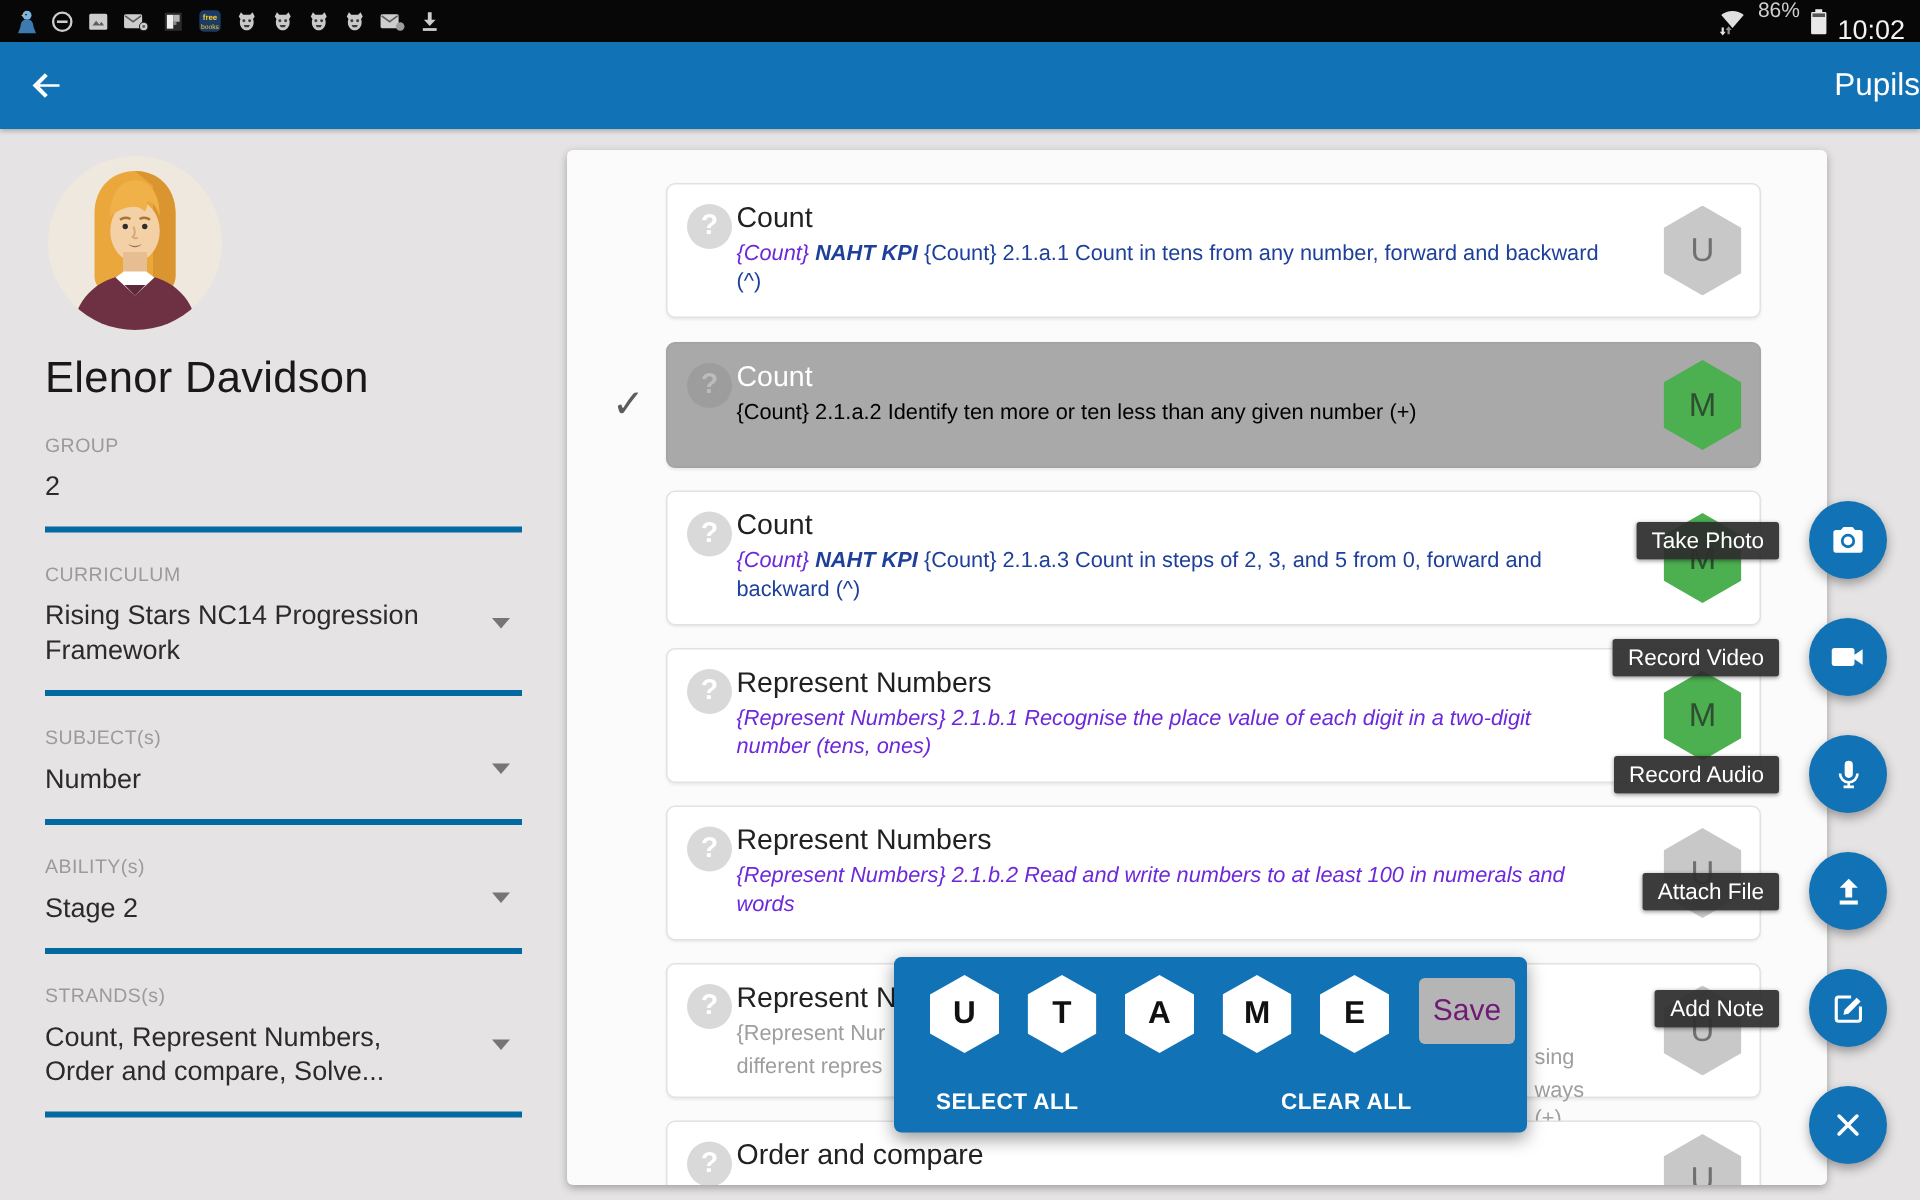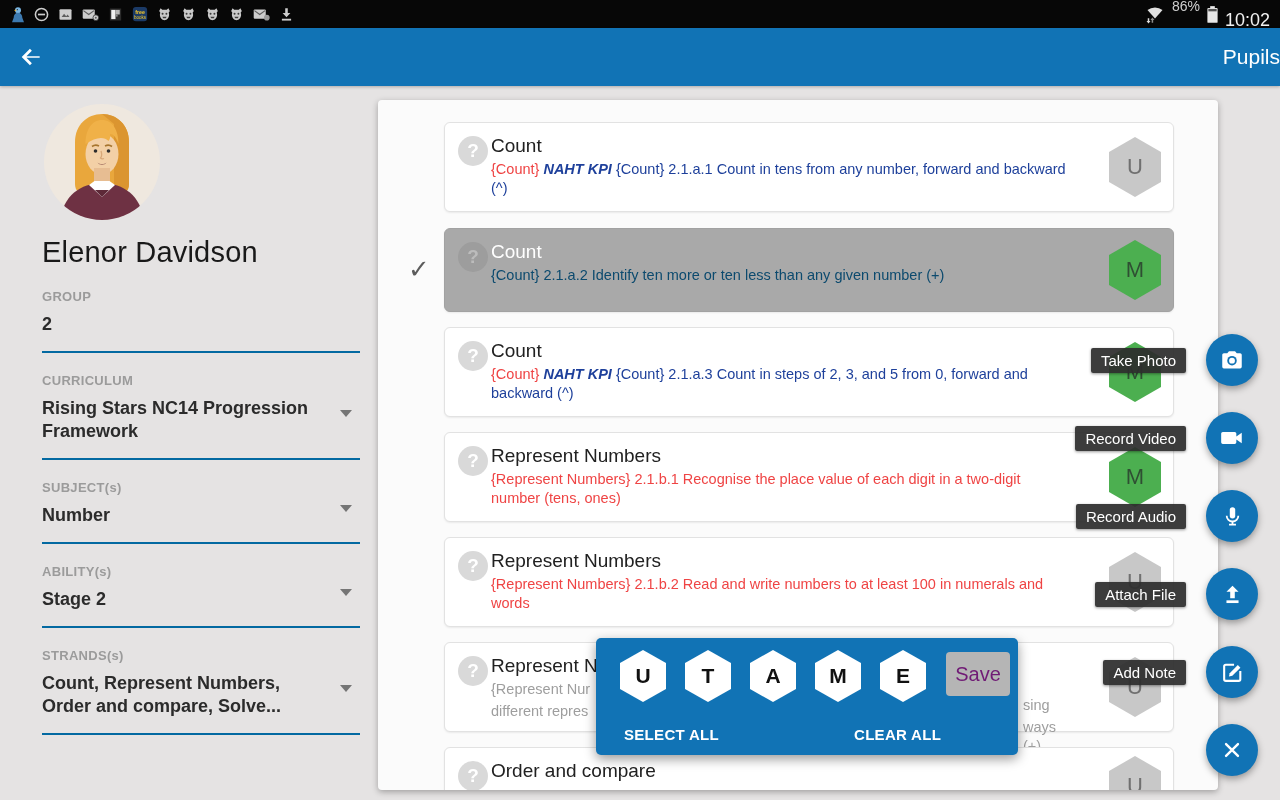--- a/index.html
+++ b/index.html
@@ -17,45 +17,45 @@
   .sb-time { font-size:18px; color:#f2f2f2;margin-top:12px; }
 
   
   .app-bar { position:absolute; top:28px; left:0; right:0; height:58px; background:#1173b5;
              display:flex; align-items:center; box-shadow:0 1px 3px rgba(0,0,0,0.25);justify-content:space-between; }
   .back-btn { width:62px; height:58px; background:none; border:none; display:flex;
               align-items:center; justify-content:center; cursor:pointer; padding:0; }
   .app-title { color:#fff; font-size:21px; margin-left:8px; }
 
   
-  .sidebar { position:absolute; top:86px; left:0; width:378px; bottom:0; padding:16px 0 0 42px; }
+  .sidebar { position:absolute; top:86px; left:0; width:378px; bottom:0; padding:16px 0 0 30px; }
   .avatar { width:120px; height:120px; }
   .pupil-name { font-size:29px; font-weight:400; color:#191919; margin:14px 0 0 0; letter-spacing:0.2px; }
-  .field { position:relative; width:318px; border-bottom:2px solid #0369a1; padding:20px 0 15px;font-weight:bold; }
+  .field { position:relative; width:318px; border-bottom:4px solid #0369a1; padding:20px 0 15px; }
   .field-label { font-size:13px; color:#9b9b9b; letter-spacing:0.3px; }
   .field-value { font-size:18px; color:#2b2b2b; margin-top:9px; line-height:23px; padding-right:46px; }
   .dd-arrow { position:absolute; right:8px; top:50%; margin-top:4px; width:0; height:0;
               border-left:6px solid transparent; border-right:6px solid transparent;
               border-top:7px solid #757575; }
 
   
   .panel { position:absolute; left:378px; top:100px; width:840px; height:690px; background:#fbfbfb;
            border-radius:4px; box-shadow:0 2px 6px rgba(0,0,0,0.3); overflow:hidden; }
   .card { position:absolute; left:66px; width:730px; background:#fff; border:1px solid #e2e2e2;
           border-radius:6px; box-shadow:0 1px 2px rgba(0,0,0,0.07); }
   .card.selected { background:#a9a9a9; border-color:#a2a2a2; }
   .q-circle { position:absolute; left:13px; top:13px; width:30px; height:30px; border-radius:50%;
               background:#d9d9d9; color:#fff; font-weight:bold; font-size:19px;
               display:flex; align-items:center; justify-content:center; }
   .card.selected .q-circle { background:#9d9d9d; color:#bcbcbc; }
   .card-title { margin:12px 112px 0 46px; font-size:19px; color:#212121; }
   .card.selected .card-title { color:#fff; }
   .card-sub { margin:3px 104px 0 46px; font-size:14.5px; line-height:19px; color:#9e9e9e; }
-  .card.selected .card-sub { color:#0c4a6e; }
-  .seg-muted { color:#ef4444; }
+  .card.selected .card-sub { color:#000000; }
+  .seg-muted { color:#6d28d9;font-style:italic; }
   .seg-kpi   { color:#1e409b; font-weight:bold;font-style:italic; }
   .seg-link  { color:#1e409b; }
   .seg-plain { color:inherit; }
   .frag-line { position:relative; margin:3px 104px 0 46px; font-size:14.5px; line-height:19px;
                color:#9e9e9e; height:19px; }
   .frag-right { position:absolute; left:532px; top:16px; }
   .badge-hex { position:absolute; right:12px; top:50%; transform:translateY(-50%);
                width:52px; height:60px; display:flex; align-items:center; justify-content:center;
                font-size:22px; clip-path:polygon(50% 0,100% 25%,100% 75%,50% 100%,0 75%,0 25%); }
   .hex-gray  { background:#c8c8c8; color:#707070; }

